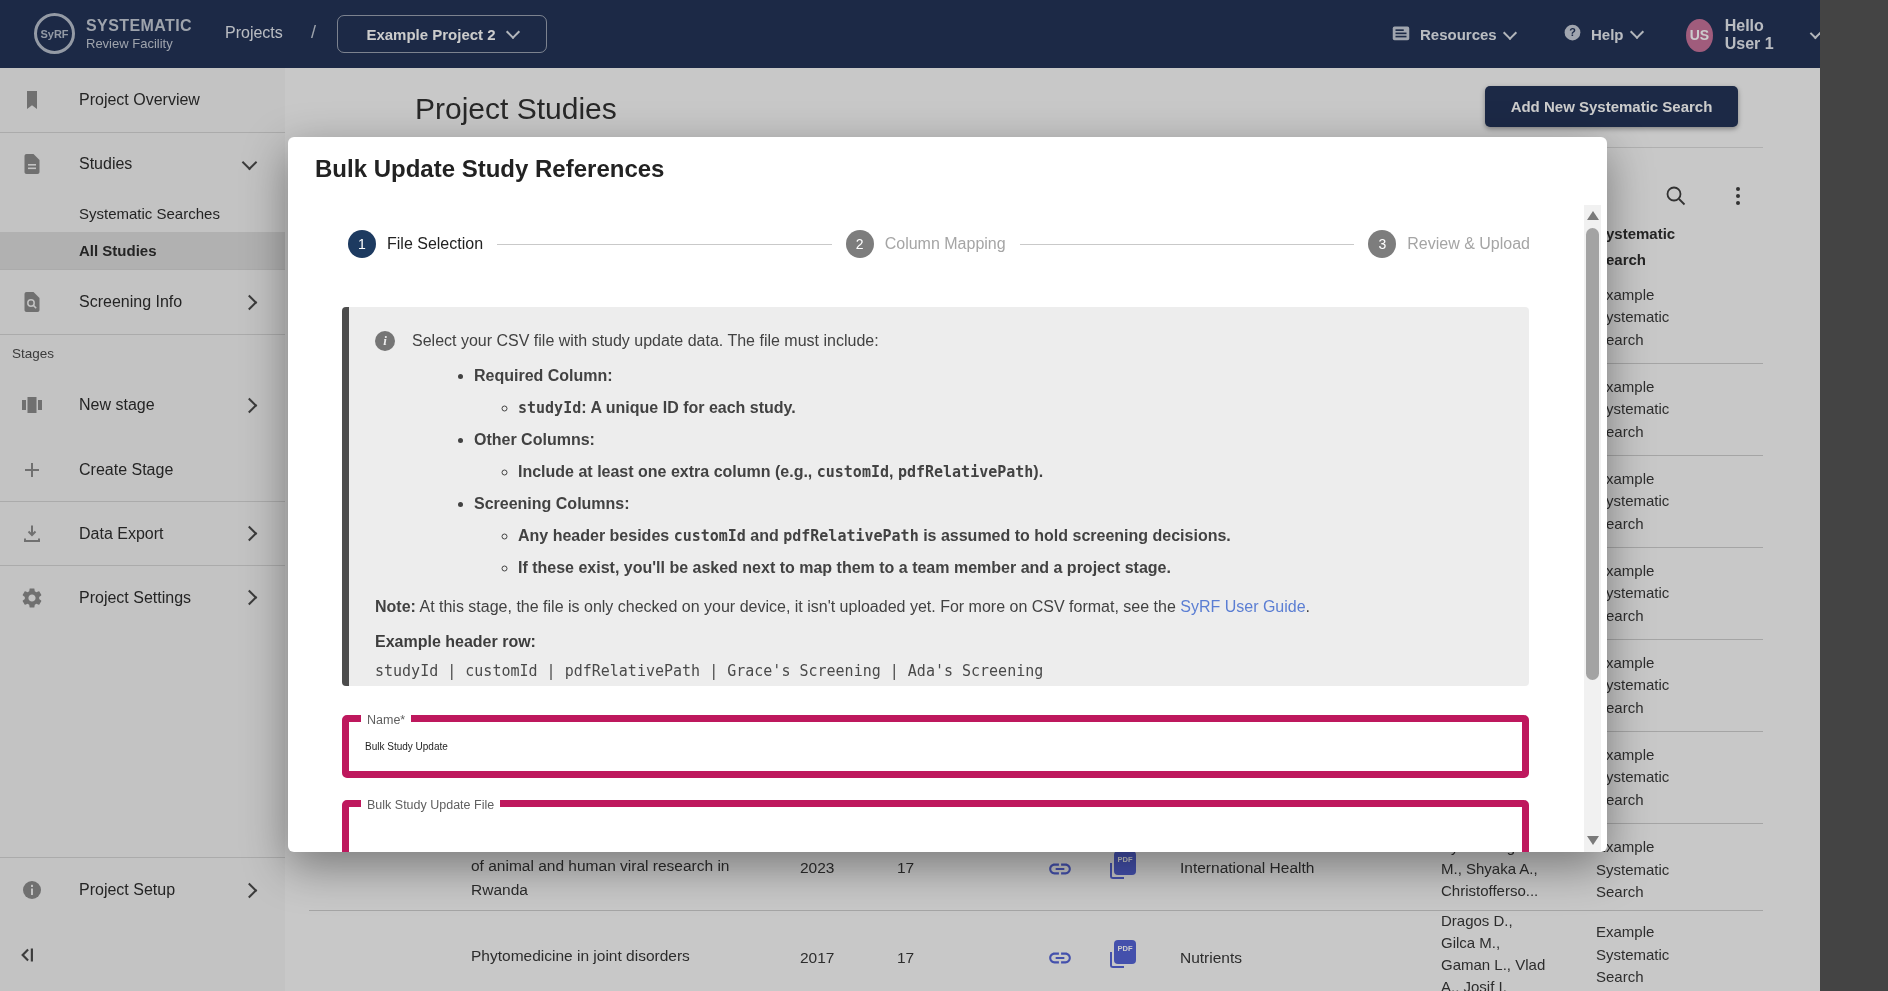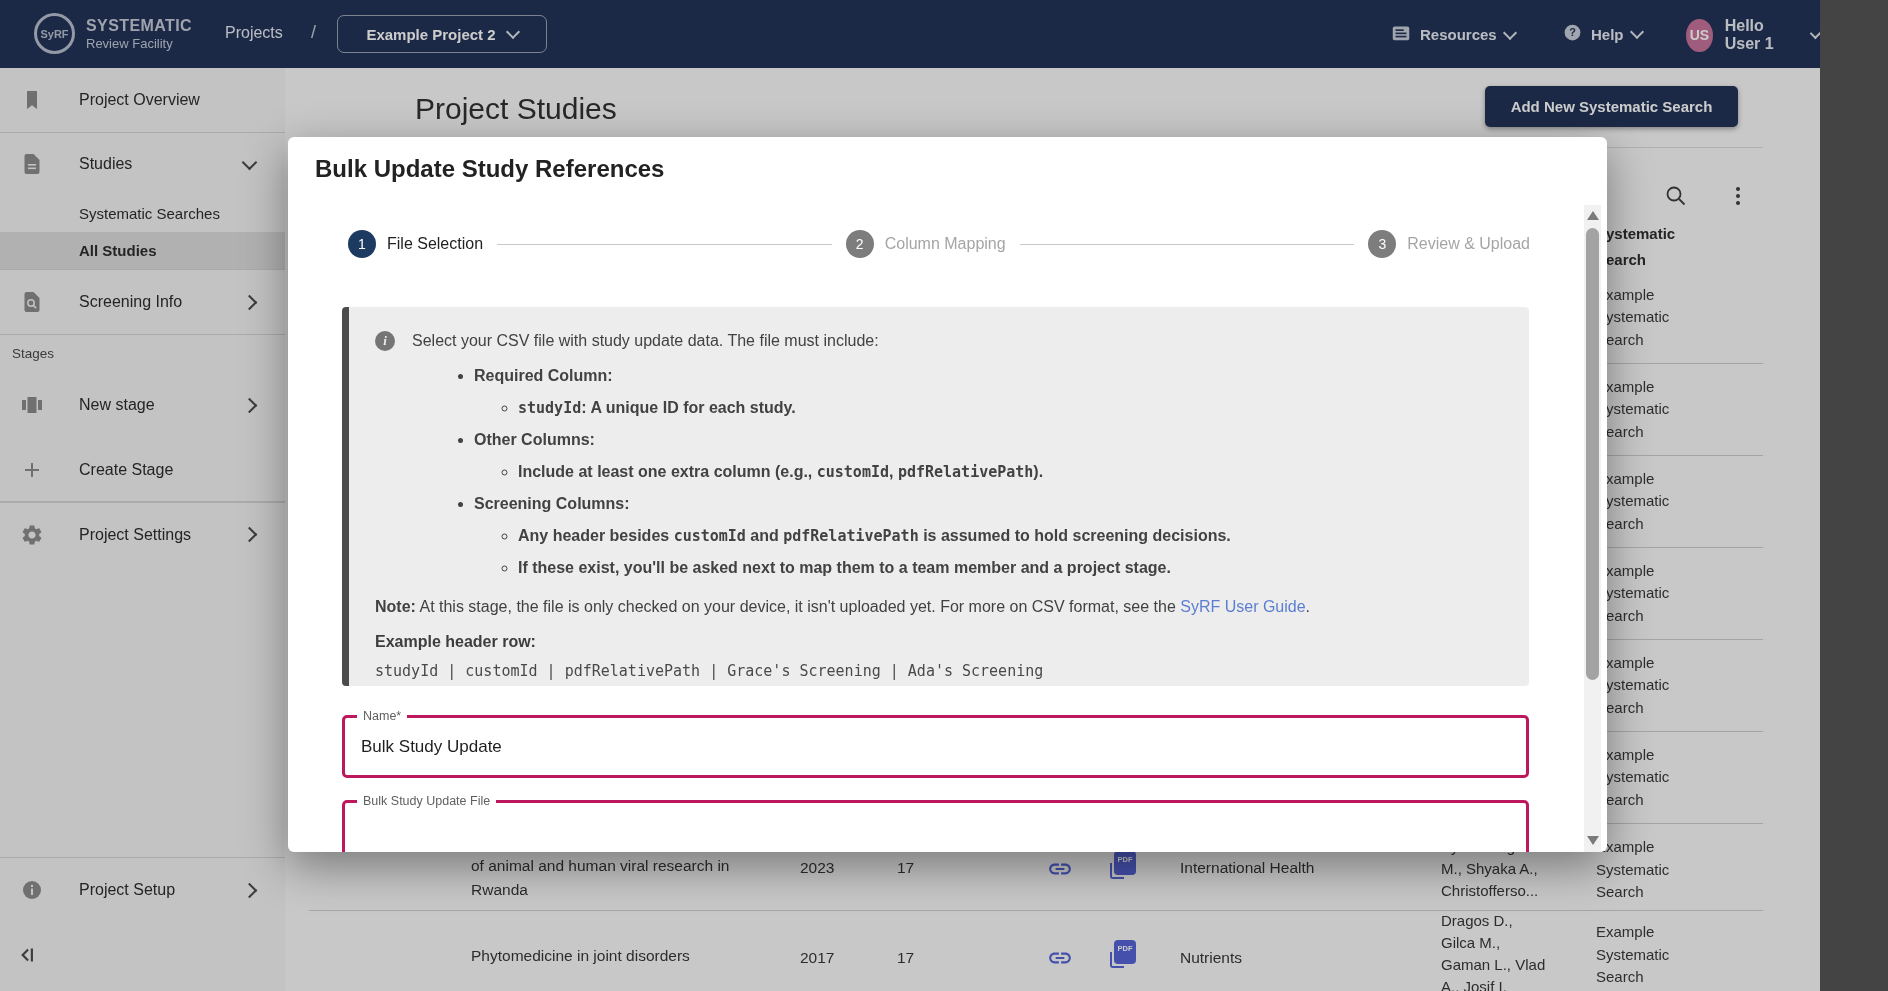--- a/index.html
+++ b/index.html
@@ -84,23 +84,23 @@
   #info-bullets{margin:16px 0 0 0;padding-left:125px;}
   #info-bullets>li{font-size:16px;font-weight:700;margin:8px 0;}
   #info-bullets ul{list-style:circle;padding-left:44px;margin:7px 0;}
   #info-bullets ul li{font-weight:700;margin:14px 0;font-size:16px;}
   .mono{font-family:"DejaVu Sans Mono","Liberation Mono",monospace;font-size:15px;}
   .note{margin:21px 0 0 26px;font-size:16px;}
   .note a{color:#5b7ed3;text-decoration:none;}
   .example-label{margin:17px 0 0 26px;font-size:16px;font-weight:700;color:#3d3d3d;}
   .example-row{margin:11px 0 0 26px;color:#4a4a4a;}
 
-  .field{position:absolute;left:54px;width:1187px;border:3px solid #be185d;border-radius:5px;box-sizing:border-box;background:#fff;}
+  .field{position:absolute;left:54px;width:1187px;border:7px solid #be185d;border-radius:5px;box-sizing:border-box;background:#fff;}
   .field-label{position:absolute;top:-9px;left:12px;background:#fff;padding:0 6px;font-size:12.5px;color:#5f5f5f;}
-  .field-value{position:absolute;left:16px;top:19px;font-size:17px;color:#1f1f1f;}
+  .field-value{position:absolute;left:16px;top:19px;font-size:10px;color:#1f1f1f;}
   #name-field{top:578px;height:63px;}
   #file-field{top:663px;height:80px;}
 
   .m-scrolltrack{position:absolute;left:1296px;top:68px;width:17px;height:647px;background:#f1f1f1;}
   .sc-arrow{position:absolute;left:1299px;width:0;height:0;border-left:6px solid transparent;border-right:6px solid transparent;}
   .sc-up{top:74px;border-bottom:9px solid #7a7a7a;}
   .sc-down{top:699px;border-top:9px solid #7a7a7a;}
   .sc-thumb{position:absolute;left:1298px;top:91px;width:13px;height:452px;background:#a3a3a3;border-radius:7px;}
 </style>
 </head>
@@ -192,20 +192,29 @@
           <span class="lbl" data-interactable="false">New stage</span>
           <span class="chev right" data-interactable="false"></span>
         </div>
         <div class="s-item" data-interactable="true" style="height: 63px;">
           <span class="ic" data-interactable="false"><svg width="24" height="24" viewBox="0 0 24 24">
               <path d="M12 5v14M5 12h14" stroke="#8c8c8c" stroke-width="2"></path>
             </svg></span>
           <span class="lbl" data-interactable="false">Create Stage</span>
         </div>
         <div class="s-divider" data-interactable="false"></div>
+        <div class="s-item" data-interactable="true" style="height: 63px;">
+          <span class="ic" data-interactable="false"><svg width="24" height="24" viewBox="0 0 24 24">
+              <path d="M12 3.5v9" stroke="#8c8c8c" stroke-width="2"></path>
+              <path d="M8.5 9.5L12 13l3.5-3.5" fill="none" stroke="#8c8c8c" stroke-width="2"></path>
+              <path d="M5 16.5v2.5h14v-2.5" fill="none" stroke="#8c8c8c" stroke-width="2"></path>
+            </svg></span>
+          <span class="lbl" data-interactable="false">Data Export</span>
+          <span class="chev right" data-interactable="false"></span>
+        </div>
         <div class="s-divider" data-interactable="false"></div>
         <div class="s-item" data-interactable="true" style="height: 63px;">
           <span class="ic" data-interactable="false"><svg width="24" height="24" viewBox="0 0 24 24">
               <path fill="#8c8c8c" d="M19.14 12.94c.04-.3.06-.61.06-.94 0-.32-.02-.64-.07-.94l2.03-1.58c.18-.14.23-.41.12-.61l-1.92-3.32c-.12-.22-.37-.29-.59-.22l-2.39.96c-.5-.38-1.03-.7-1.62-.94l-.36-2.54c-.04-.24-.24-.41-.48-.41h-3.84c-.24 0-.43.17-.47.41l-.36 2.54c-.59.24-1.13.57-1.62.94l-2.39-.96c-.22-.08-.47 0-.59.22L2.74 8.87c-.12.21-.08.47.12.61l2.03 1.58c-.05.3-.09.63-.09.94s.02.64.07.94l-2.03 1.58c-.18.14-.23.41-.12.61l1.92 3.32c.12.22.37.29.59.22l2.39-.96c.5.38 1.03.7 1.62.94l.36 2.54c.05.24.24.41.48.41h3.84c.24 0 .44-.17.47-.41l.36-2.54c.59-.24 1.13-.56 1.62-.94l2.39.96c.22.08.47 0 .59-.22l1.92-3.32c.12-.22.07-.47-.12-.61l-2.01-1.58zM12 15.6c-1.98 0-3.6-1.62-3.6-3.6s1.62-3.6 3.6-3.6 3.6 1.62 3.6 3.6-1.62 3.6-3.6 3.6z"></path>
             </svg></span>
           <span class="lbl" data-interactable="false">Project Settings</span>
           <span class="chev right" data-interactable="false"></span>
         </div>
       </div>
     <div class="s-bottom" data-interactable="false">

